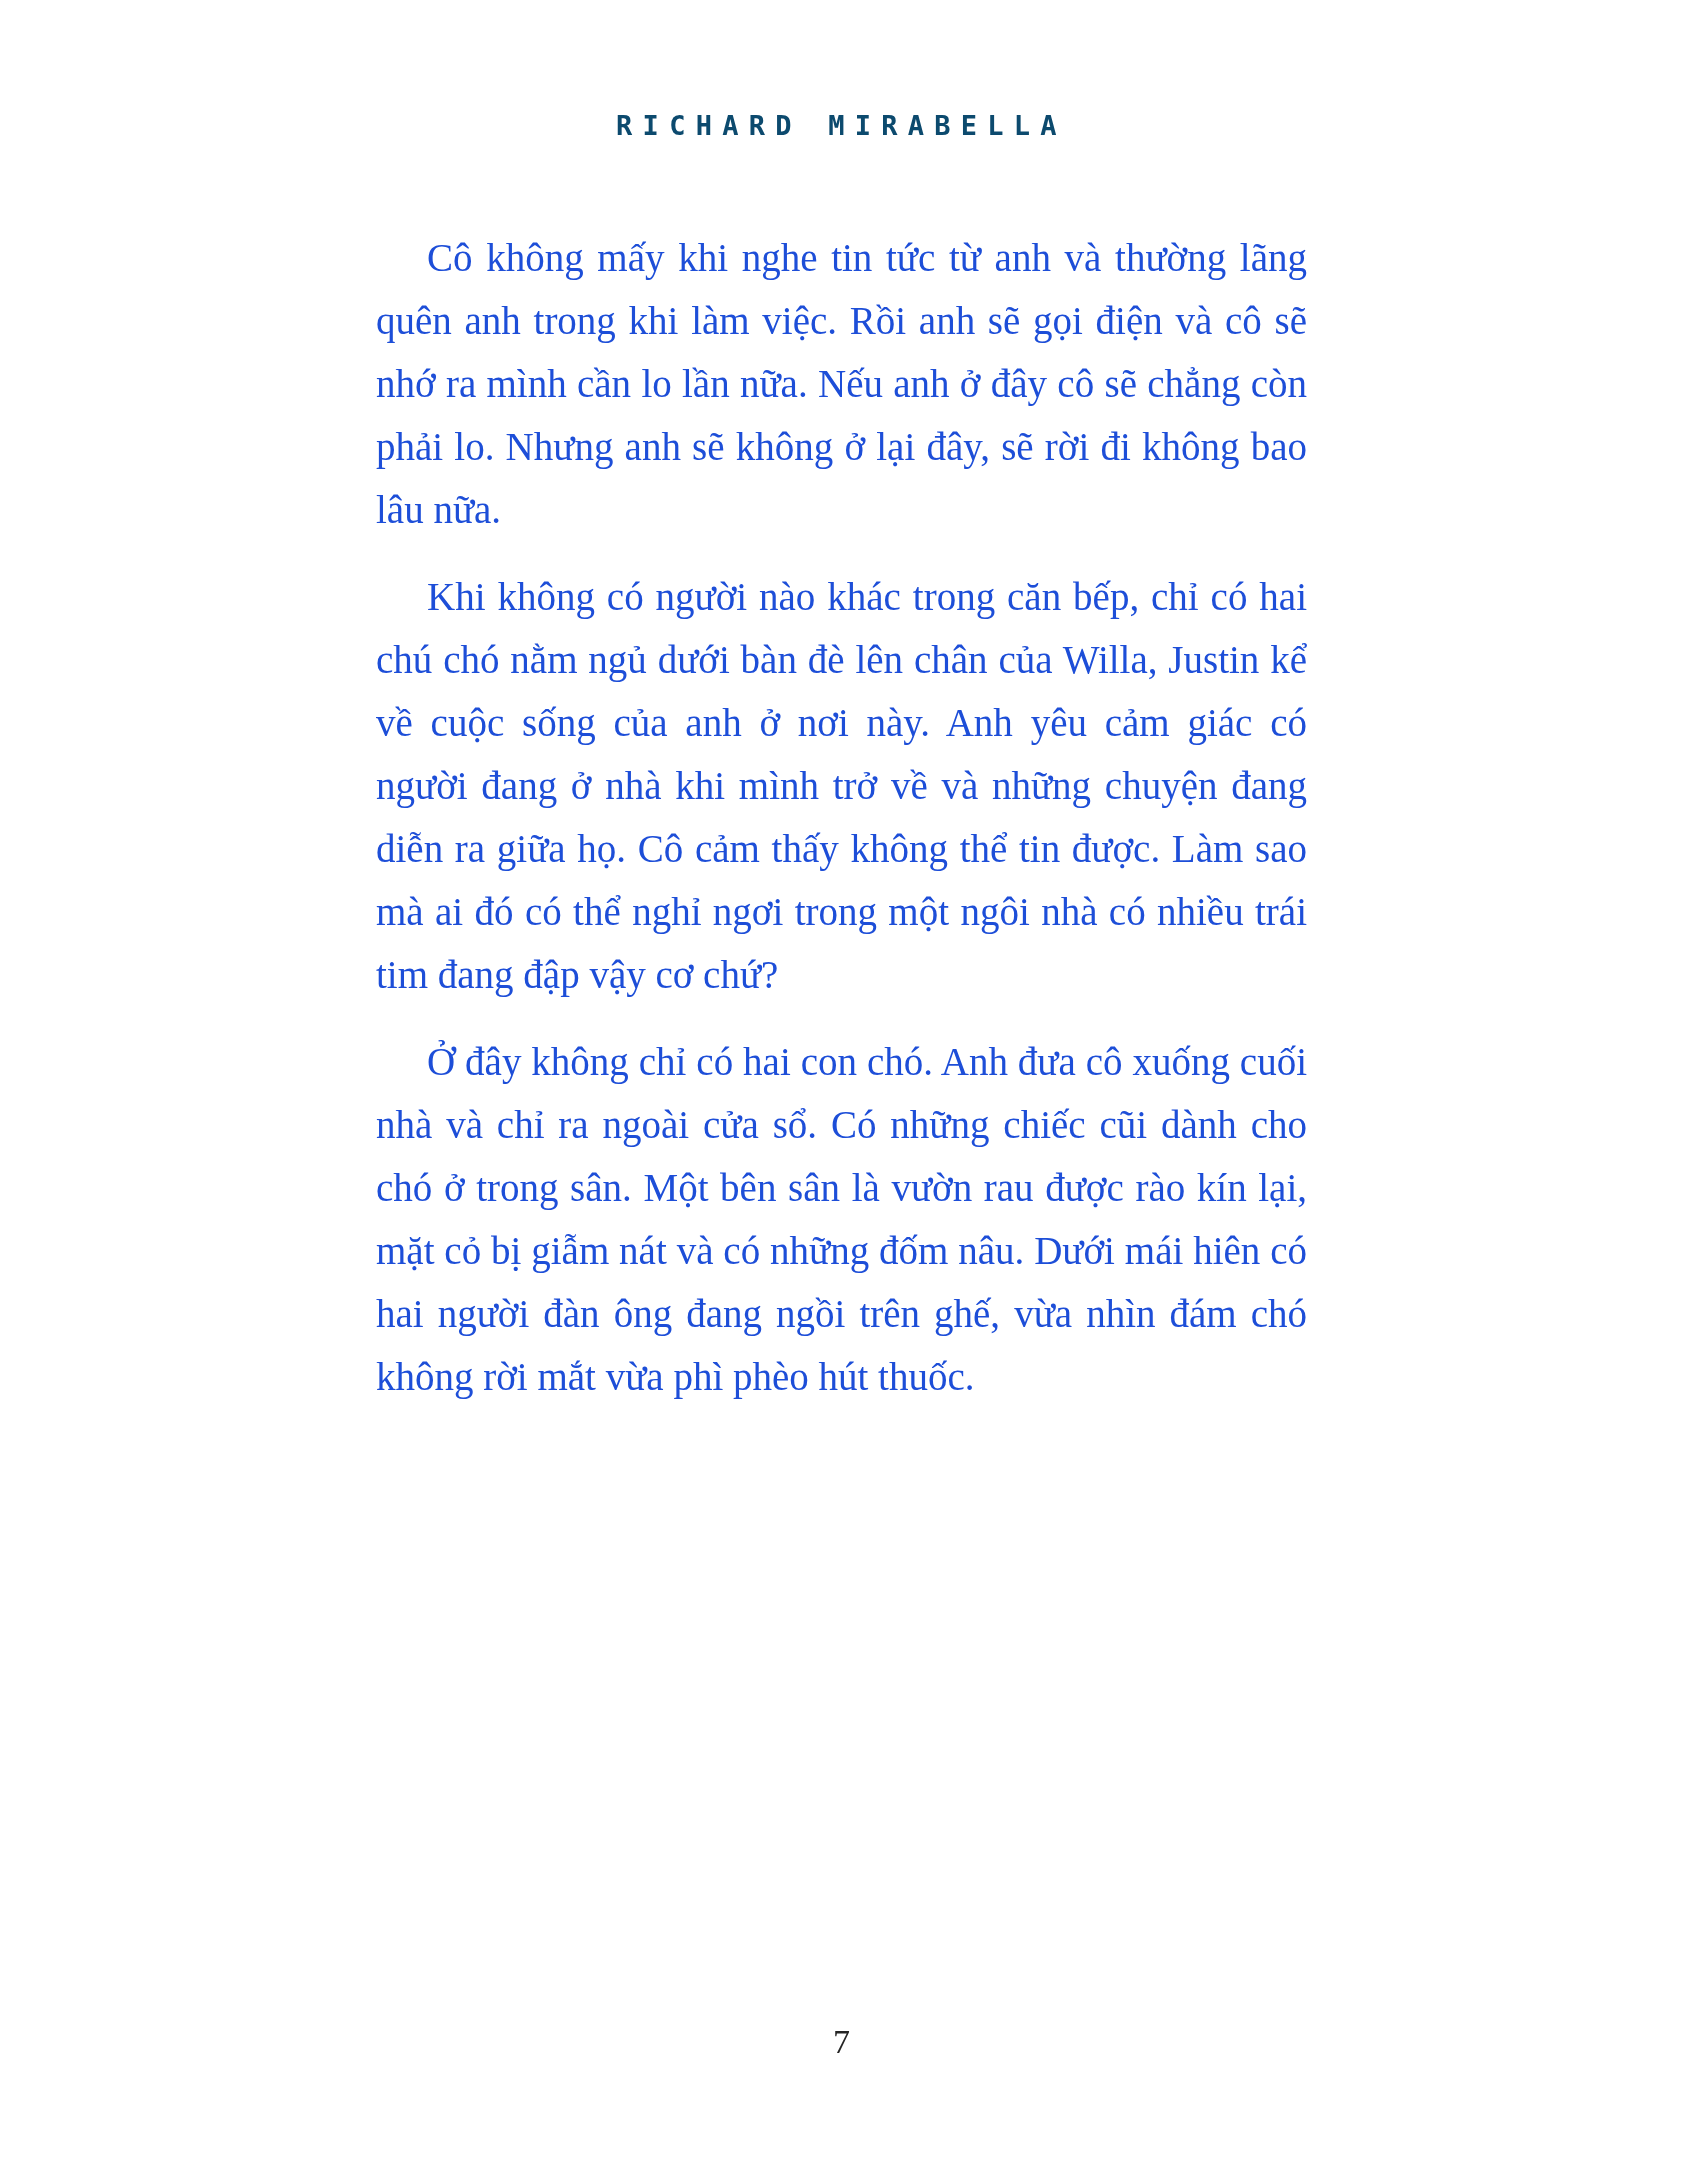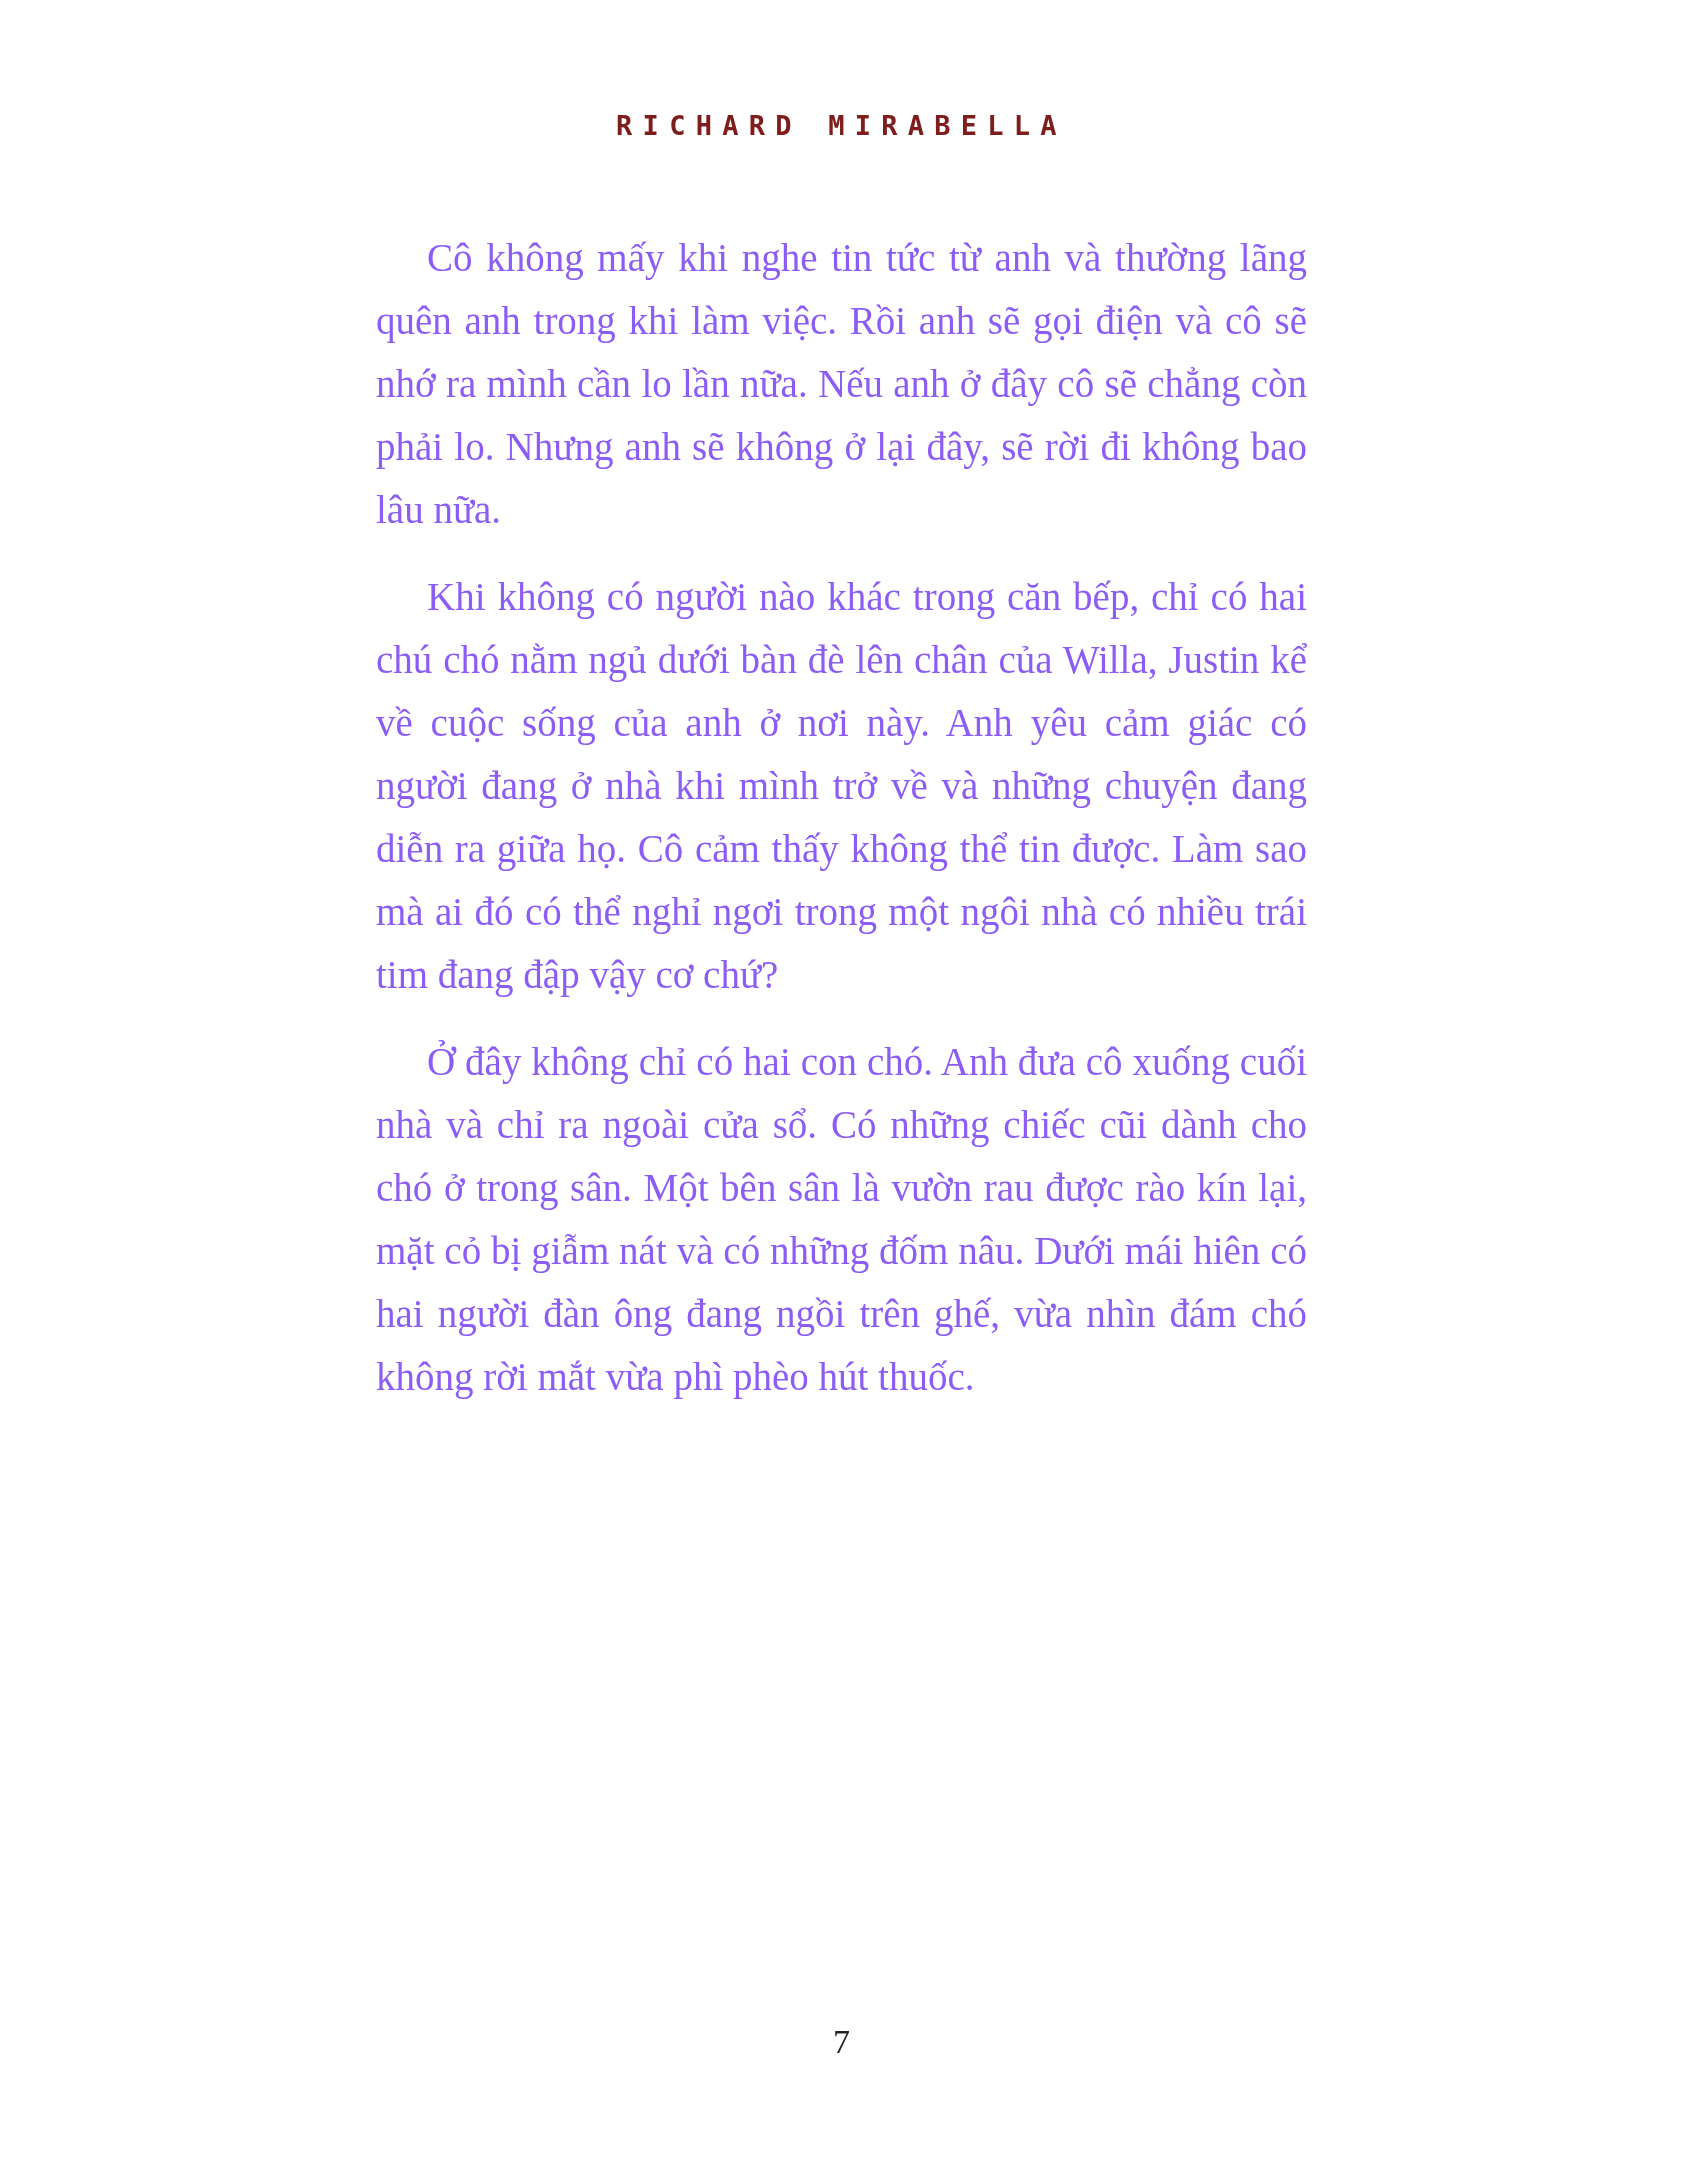--- a/index.html
+++ b/index.html
@@ -17,36 +17,36 @@
     font-family: "Liberation Serif", "DejaVu Serif", serif;
     color: #222222;
   }
   .running-header {
     padding-top: 111px;
     text-align: center;
     font-family: "DejaVu Sans Mono", "Liberation Mono", monospace;
     font-weight: bold;
     font-size: 27px;
     letter-spacing: 0.38em;
-    color: #7f1d1d;
+    color: #0c4a6e;
     line-height: 30px;
     
     text-rendering: optimizeLegibility;
   }
   .text-block {
     width: 931px;
     margin: 85px auto 0 auto;
   }
   .text-block p {
     margin: 0 0 24px 0;
     font-size: 39px;
     line-height: 63px;
     text-align: justify;
     text-indent: 51px;
-    color: #8b5cf6;
+    color: #1d4ed8;
     font-weight: 400;
   }
   .page-number {
     position: absolute;
     left: 0;
     right: 0;
     bottom: 117px;
     text-align: center;
     font-size: 34px;
     color: #242424;

